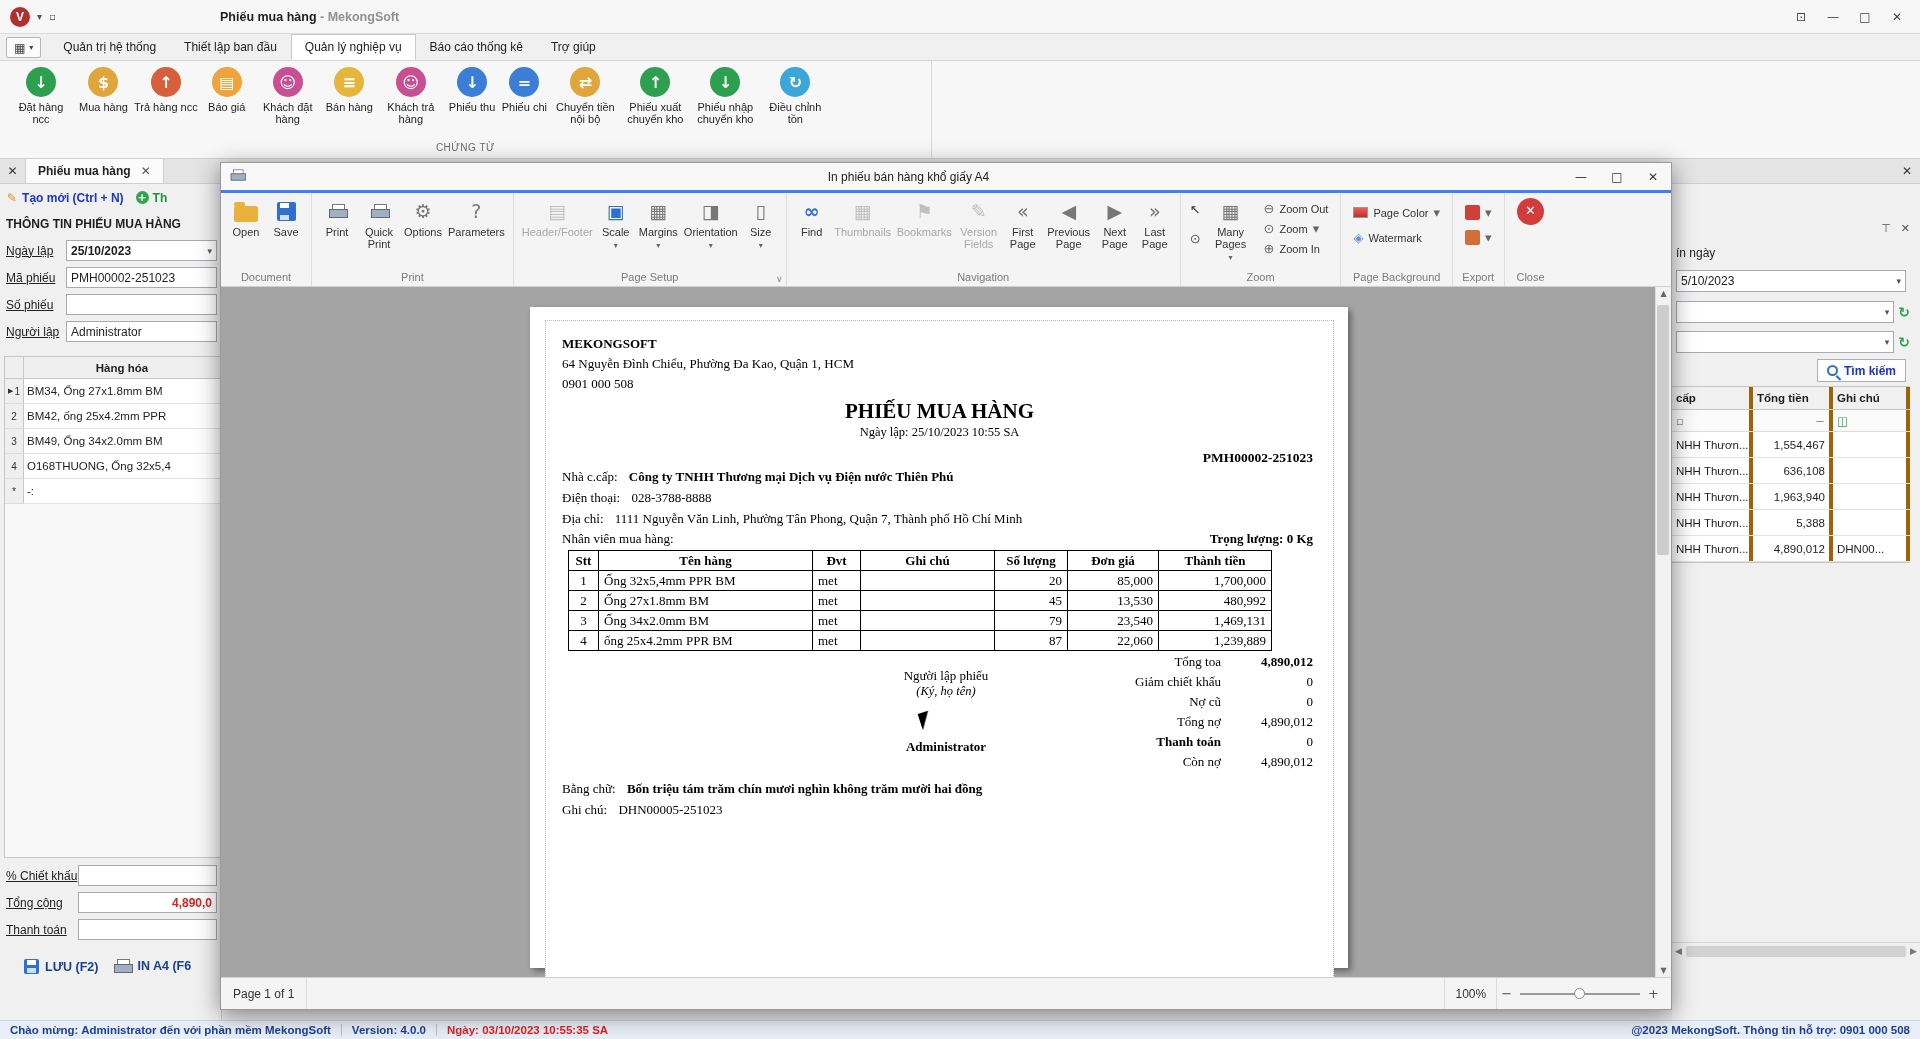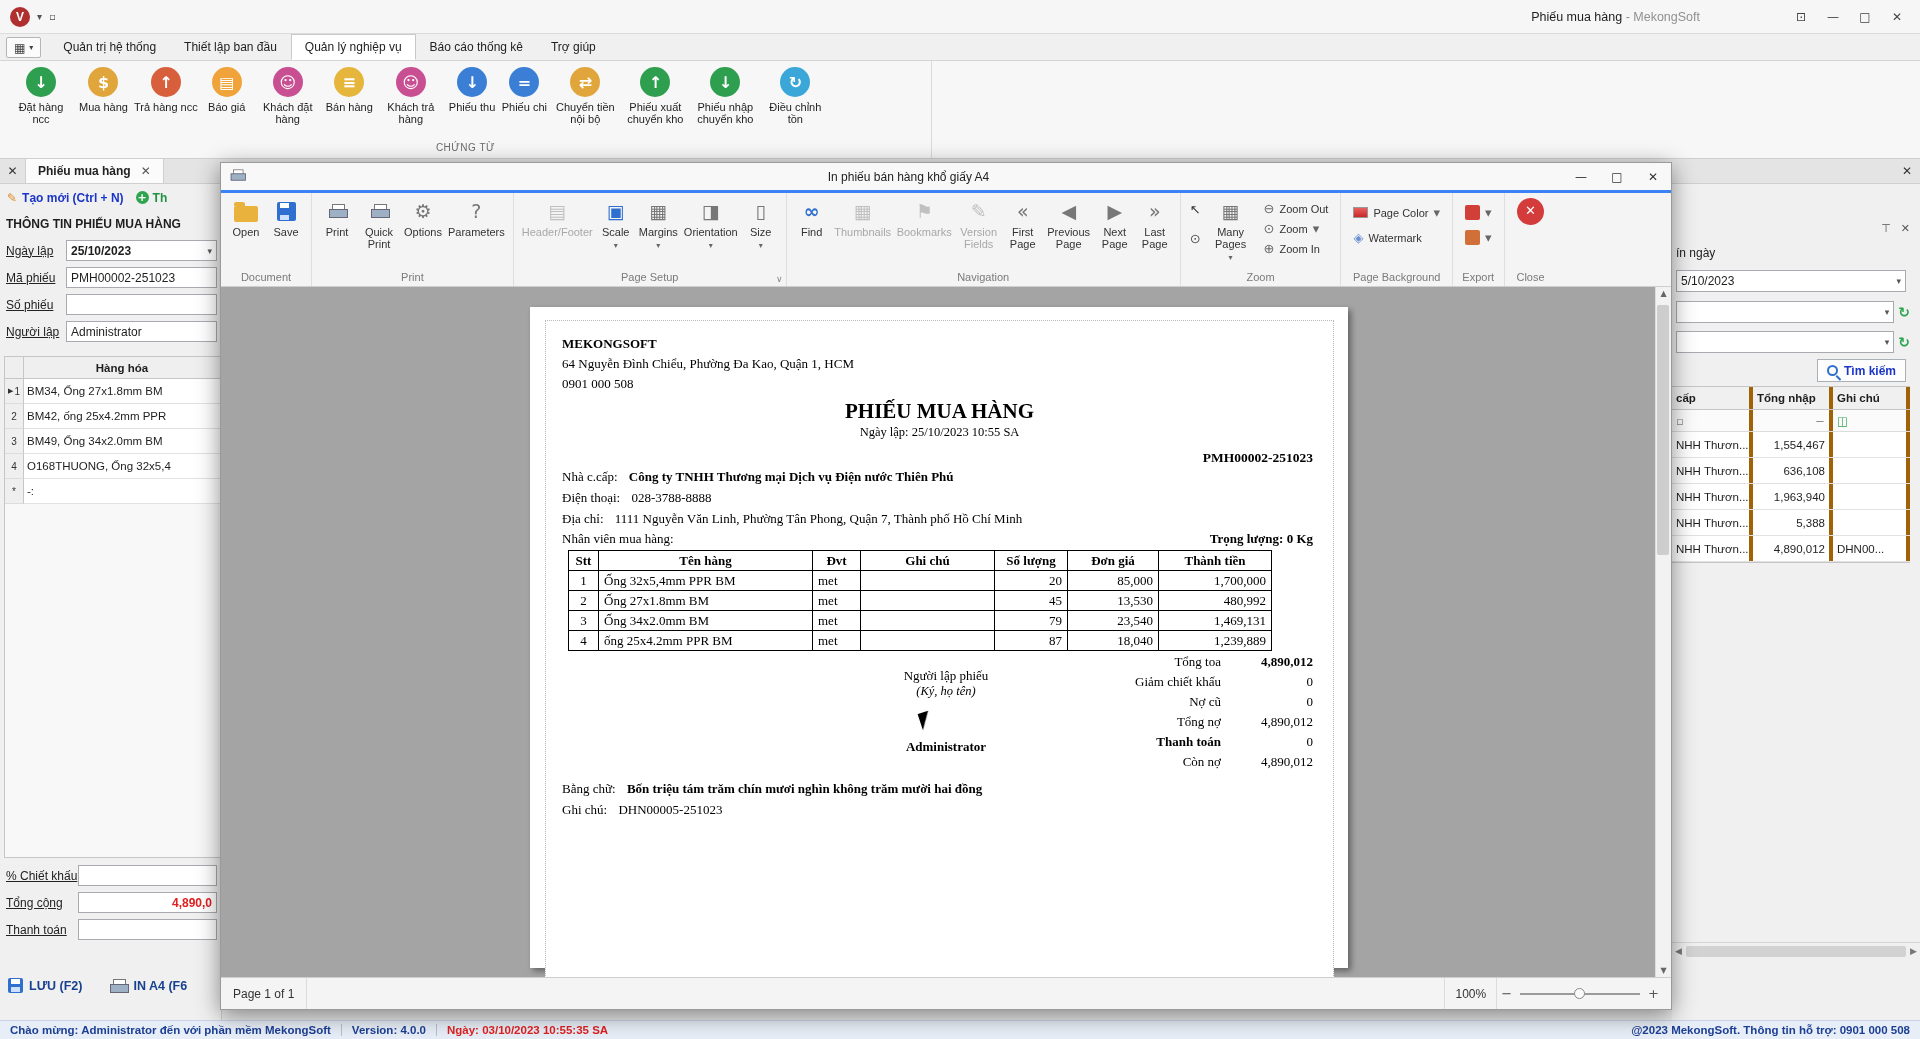--- a/index.html
+++ b/index.html
@@ -5,21 +5,21 @@
 *{margin:0;padding:0;box-sizing:border-box;}
 body{font-family:"Liberation Sans",sans-serif;font-size:12px;color:#1e1e1e;background:#d8d8d8;}
 .glyph{font-family:"DejaVu Sans",sans-serif;}
 .app{position:relative;width:1920px;height:1039px;background:#e9e9e9;overflow:hidden;}
 
 
 .titlebar{position:absolute;left:0;top:0;width:1920px;height:34px;background:#f6f6f6;border-bottom:1px solid #dcdcdc;display:flex;align-items:center;}
 .tb-left{display:flex;align-items:center;gap:7px;padding-left:10px;width:220px;}
 .logo{width:20px;height:20px;border-radius:50%;background:#b03030;color:#fff;font-weight:bold;display:flex;align-items:center;justify-content:center;font-size:12px;}
 .tb-small{color:#555;font-size:10px;}
-.tb-title{flex:1;text-align:right;font-weight:normal;font-size:12.5px;}
+.tb-title{flex:1;text-align:left;font-weight:bold;font-size:12.5px;}
 .tb-title .suffix{color:#909090;}
 .tb-right{display:flex;gap:2px;padding-right:8px;width:220px;justify-content:flex-end;}
 .winbtn{width:30px;height:24px;display:flex;align-items:center;justify-content:center;color:#444;font-size:12px;}
 
 
 .ribbontabs{position:absolute;left:0;top:34px;width:1920px;height:27px;background:#f0f0f0;border-bottom:1px solid #d5d5d5;display:flex;align-items:flex-end;padding-left:6px;}
 .appbtn{height:21px;border:1px solid #b5b5b5;background:#fbfbfb;display:flex;align-items:center;padding:0 7px;margin:0 8px 2px 0;gap:4px;border-radius:2px;color:#444;}
 .rtab{height:26px;padding:0 13px;display:flex;align-items:center;color:#222;border:1px solid transparent;}
 .rtab.active{background:#fff;border:1px solid #c9c9c9;border-bottom-color:#fff;}
 
@@ -58,21 +58,21 @@
 .gh{display:flex;height:22px;background:#efefef;border-bottom:1px solid #c6c6c6;}
 .gh-num{width:19px;border-right:1px solid #c6c6c6;background:#efefef;}
 .gh-main{flex:1;display:flex;align-items:center;justify-content:center;font-weight:bold;font-size:11.5px;}
 .gr{display:flex;height:25px;}
 .g-num{width:19px;background:#efefef;border-right:1px solid #c6c6c6;border-bottom:1px solid #dcdcdc;font-size:10px;display:flex;align-items:center;justify-content:center;color:#333;gap:1px;}
 .g-cell{flex:1;background:#fff;border-bottom:1px solid #e2e2e2;display:flex;align-items:center;padding-left:3px;font-size:11.5px;white-space:nowrap;overflow:hidden;}
 .lp-form2{position:absolute;left:0;top:678px;width:100%;}
 .lp-form2 .lab{width:72px;}
 .red{color:#e02020;font-weight:bold;}
 .inp.num{justify-content:flex-end;}
-.lp-buttons{position:absolute;left:0;top:775px;width:100%;height:34px;display:flex;align-items:flex-end;gap:28px;padding-left:8px;}
+.lp-buttons{position:absolute;left:0;top:775px;width:100%;height:34px;display:flex;align-items:flex-start;gap:16px;padding-left:24px;}
 .lbtn{display:flex;align-items:center;gap:6px;color:#17418f;font-weight:bold;font-size:12.5px;white-space:nowrap;}
 
 
 .i-floppy{width:15px;height:15px;background:#2f6fd0;position:relative;border-radius:2px;display:inline-block;}
 .i-floppy::before{content:"";position:absolute;left:3px;top:1px;width:9px;height:5px;background:#fff;}
 .i-floppy::after{content:"";position:absolute;left:3px;bottom:1px;width:9px;height:5px;background:#cfe0ff;}
 .i-printer{width:17px;height:14px;position:relative;display:inline-block;}
 .i-printer::before{content:"";position:absolute;left:3px;top:0;width:11px;height:5px;background:#fff;border:1px solid #777;}
 .i-printer::after{content:"";position:absolute;left:0;top:5px;width:17px;height:7px;background:#9db0c4;border:1px solid #667;}
 .i-folder{width:24px;height:16px;background:#e8b23c;border-radius:2px;position:relative;display:inline-block;margin-top:5px;}
@@ -421,21 +421,21 @@
       </span>
       <span class="refresh glyph">↻</span>
     </div>
     <div class="rp-search">
       <span class="i-magnifier"></span>
       <span class="rp-search-label">Tìm kiếm</span>
     </div>
     <div class="rp-grid">
       <div class="rg-head">
         <div class="rc rc1">cấp</div>
-        <div class="rc rc2">Tổng nhập</div>
+        <div class="rc rc2">Tổng tiền</div>
         <div class="rc rc3">Ghi chú</div>
       </div>
       <div class="rg-filter">
         <div class="rc rc1">
             <span class="glyph">▫</span>
           </div>
         <div class="rc rc2">
             <span class="glyph">−</span>
           </div>
         <div class="rc rc3">
@@ -758,21 +758,21 @@
               <td class="rr">79</td>
               <td class="rr">23,540</td>
               <td class="rr">1,469,131</td>
             </tr>
             <tr>
               <td class="ca">4</td>
               <td>ống 25x4.2mm PPR BM</td>
               <td>met</td>
               <td></td>
               <td class="rr">87</td>
-              <td class="rr">18,040</td>
+              <td class="rr">22,060</td>
               <td class="rr">1,239,889</td>
             </tr>
           </tbody>
             </table>
           <div class="after">
             <div class="totals">
               <div class="trowt first">
                 <span class="lab2">Tổng toa</span>
                 <span class="val">4,890,012</span>
               </div>

